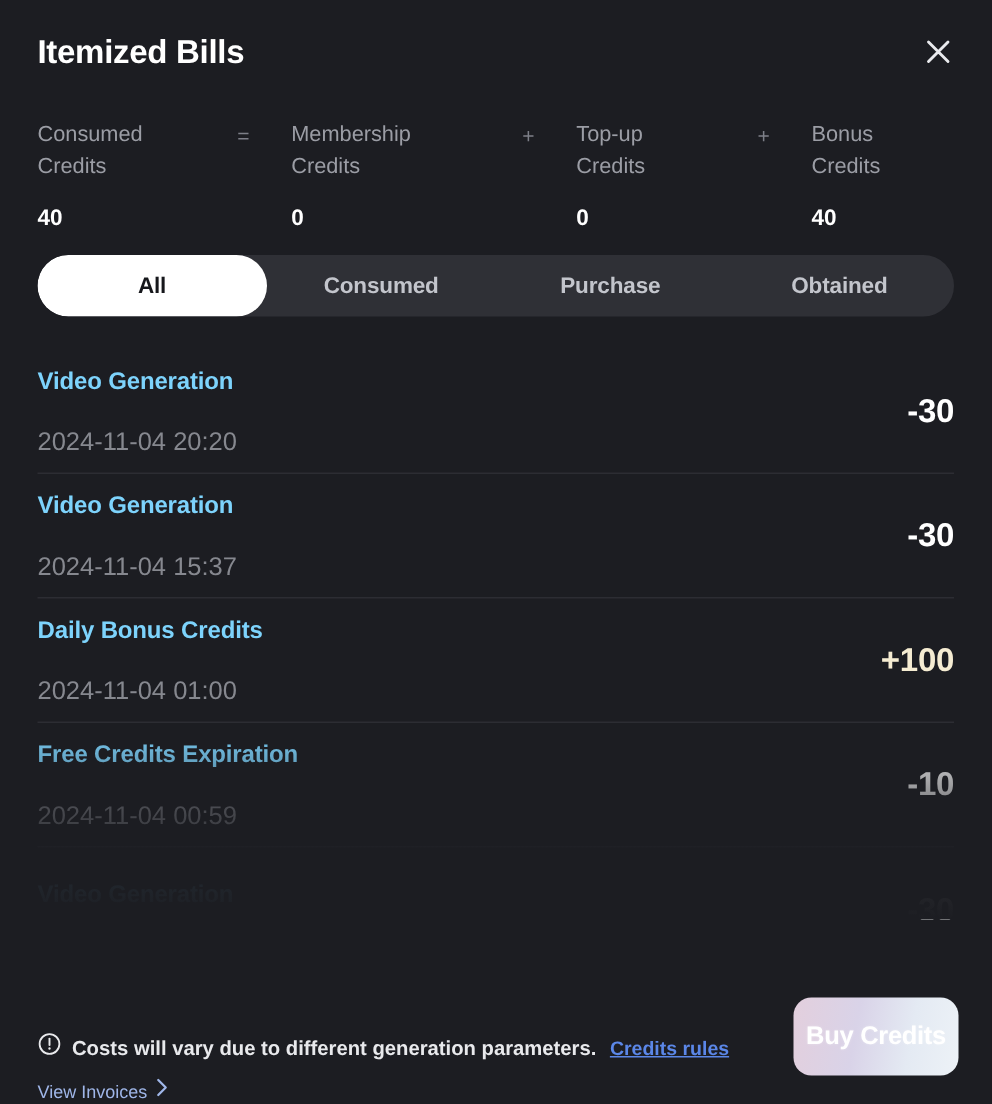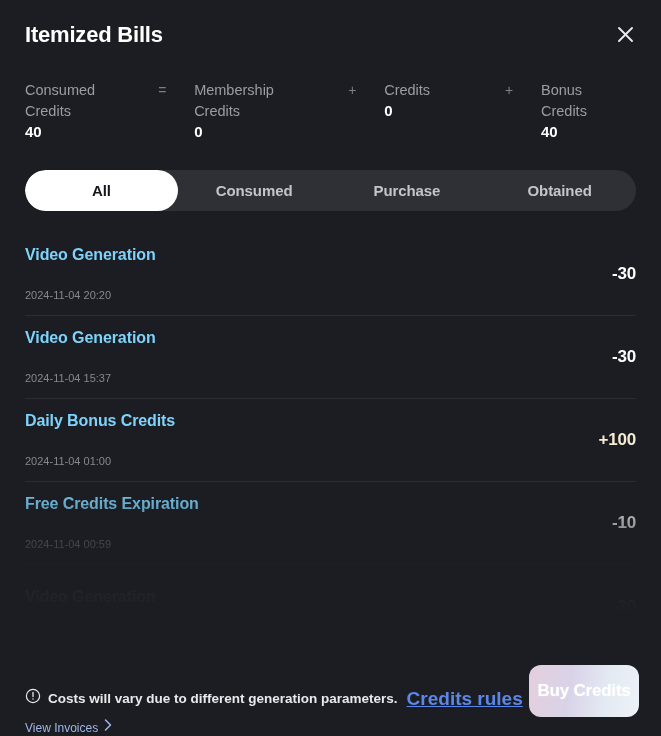--- a/index.html
+++ b/index.html
@@ -62,21 +62,21 @@
   .summary-label {
     font-size: 14.5px;
     color: #9b9da5;
     line-height: 21px;
     font-weight: normal;
   }
   .summary-value {
     font-size: 15px;
     font-weight: bold;
     color: #ffffff;
-    margin-top: 0;
+    margin-top: 14px;
     line-height: 20px;
   }
   .summary-op {
     font-size: 14px;
     color: #7d7f88;
     line-height: 21px;
     width: 38px;
     flex: 0 0 38px;
     text-align: left;
     padding-left: 2px;
@@ -134,27 +134,27 @@
   .row:last-child { border-bottom: none; }
   .row-left { display: flex; flex-direction: column; justify-content: center; }
   .row-title {
     font-size: 16px;
     font-weight: bold;
     color: #7dd3fc;
     line-height: 22px;
     letter-spacing: -0.1px;
   }
   .row-date {
-    font-size: 11px;
+    font-size: 17px;
     color: #86888f;
     margin-top: 20px;
     line-height: 18px;
   }
   .row-amount {
-    font-size: 17px;
+    font-size: 22px;
     font-weight: bold;
     color: #ffffff;
     text-align: right;
     letter-spacing: -0.2px;
   }
   .row-amount.credit { color: #f5ecd2; }
 
   
   .list-fade {
     position: absolute;
@@ -191,21 +191,21 @@
     gap: 7px;
     font-size: 13.5px;
     font-weight: bold;
     color: #e8e9ec;
     line-height: 18px;
   }
   .info-icon { display: block; flex: 0 0 16px; }
   .credits-rules {
     color: #5b87e8;
     text-decoration: underline;
-    font-size: 19px;
+    font-size: 13px;
     font-weight: bold;
     cursor: pointer;
     margin-left: 2px;
   }
   .view-invoices {
     display: flex;
     align-items: flex-start;
     gap: 5px;
     color: #9fb6e8;
     font-size: 12px;
@@ -253,20 +253,21 @@
     <span class="summary-value">40</span>
   </div>
   <div class="summary-op">=</div>
   <div class="summary-col c1">
     <span class="summary-label">Membership</span>
     <span class="summary-label">Credits</span>
     <span class="summary-value">0</span>
   </div>
   <div class="summary-op">+</div>
   <div class="summary-col c2">
+    <span class="summary-label">Top-up</span>
     <span class="summary-label">Credits</span>
     <span class="summary-value">0</span>
   </div>
   <div class="summary-op">+</div>
   <div class="summary-col c3">
     <span class="summary-label">Bonus</span>
     <span class="summary-label">Credits</span>
     <span class="summary-value">40</span>
   </div>
 </div>

